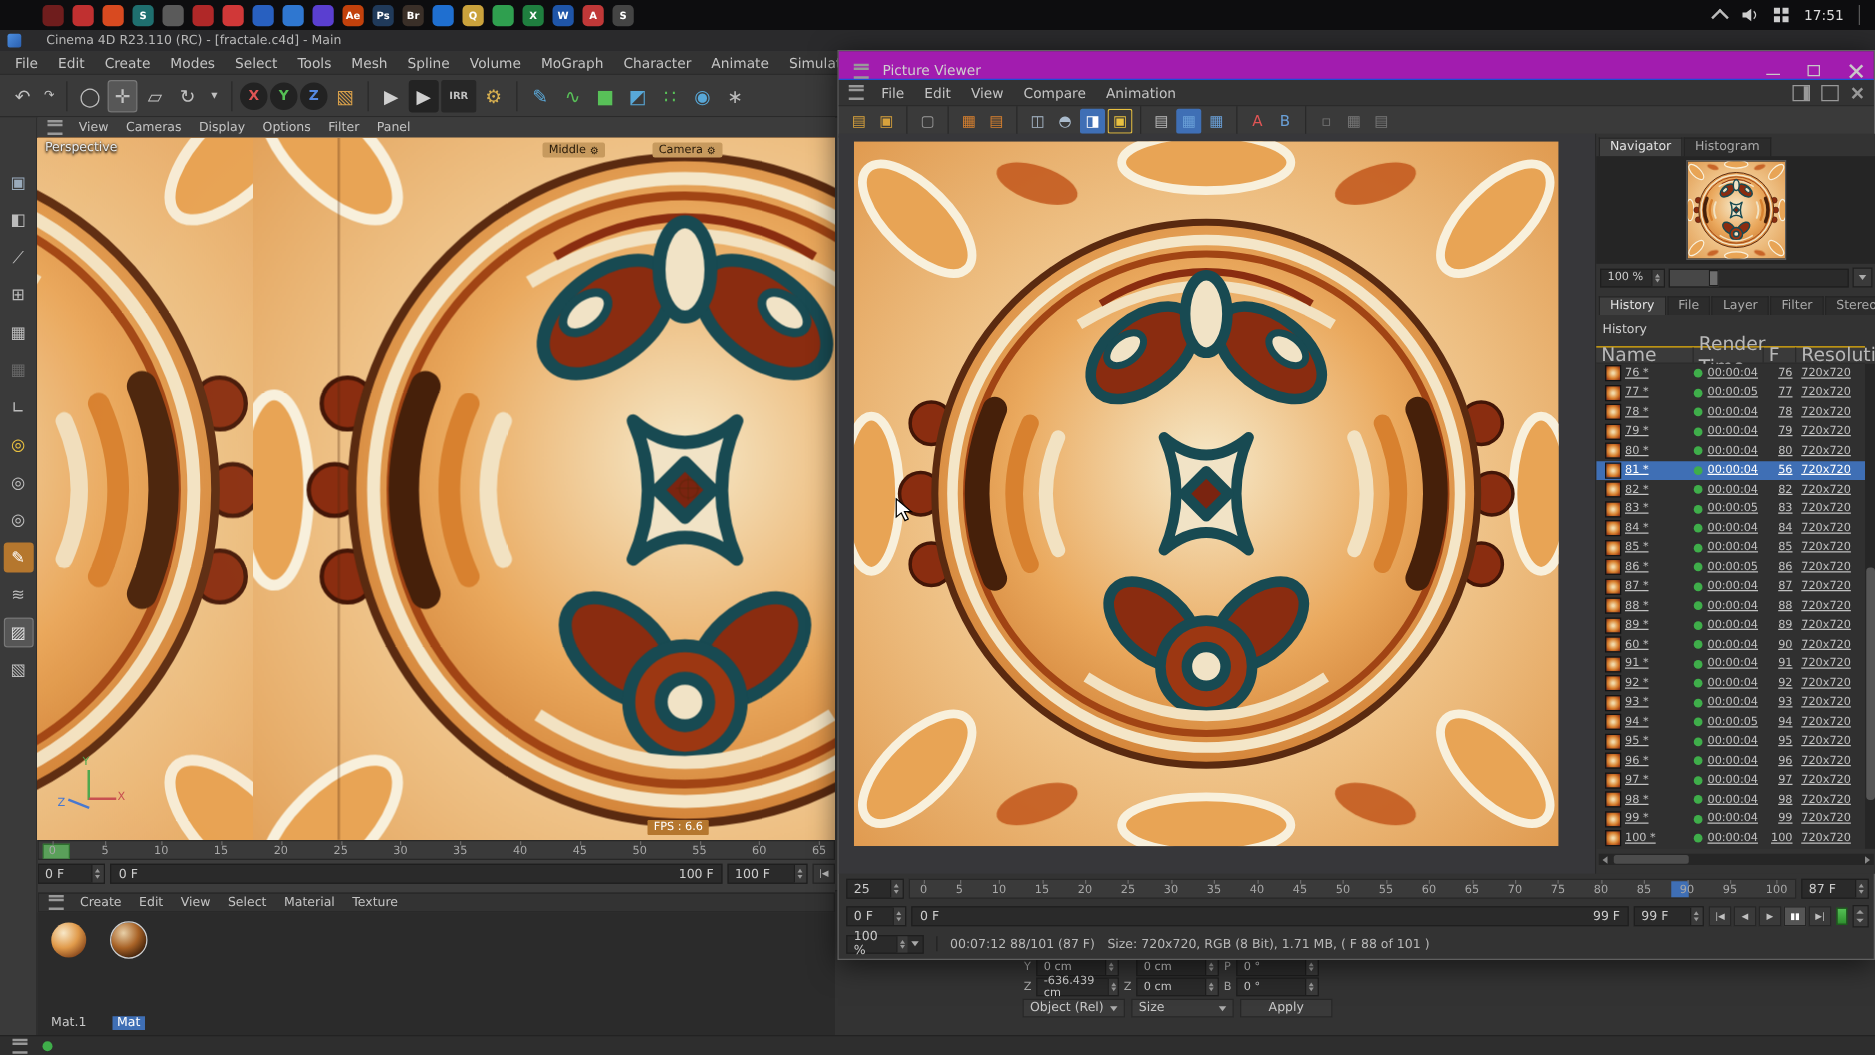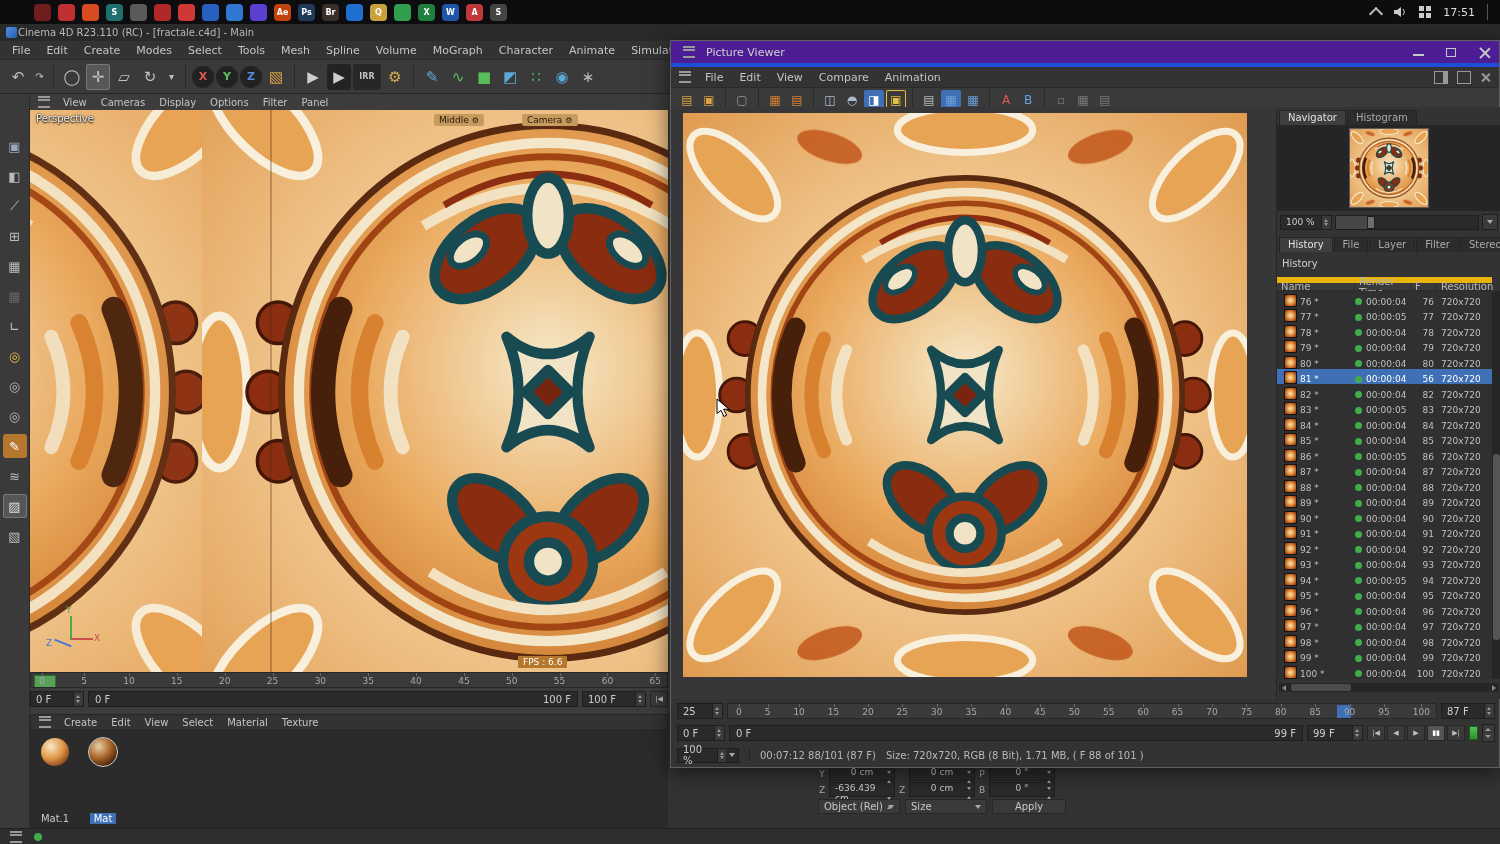--- a/index.html
+++ b/index.html
@@ -11,21 +11,21 @@
   .taskbar{left:0;top:0;width:1500px;height:24px;background:#0d0d0f;display:flex;align-items:center;z-index:50;}
   #tb-apps{display:flex;align-items:center;margin-left:34px;gap:7px;}
   .tb-app{width:17px;height:17px;border-radius:4px;display:flex;align-items:center;justify-content:center;
           font-size:8px;color:#fff;font-weight:bold;}
   .tb-right{margin-left:auto;display:flex;align-items:center;gap:12px;padding-right:6px;}
   .chev{width:8px;height:8px;border-left:2px solid #bbb;border-top:2px solid #bbb;transform:rotate(45deg);margin-top:3px;}
   .tb-time{font-size:11px;color:#ddd;}
   .tb-edge{width:6px;height:16px;border-left:1px solid #555;}
 
   
-  .titlebar{left:0;top:24px;width:1500px;height:17px;background:#2a2a2c;display:flex;align-items:center;gap:1px;padding-left:6px;box-sizing:border-box;}
+  .titlebar{left:0;top:24px;width:1500px;height:17px;background:#2a2a2c;display:flex;align-items:center;gap:20px;padding-left:6px;box-sizing:border-box;}
   .app-ico{width:11px;height:11px;border-radius:2px;background:linear-gradient(135deg,#4d8fe0,#2a5fb0);}
   .title-text{font-size:10px;color:#b8b8b8;}
   .menubar{left:0;top:41px;width:1500px;height:18px;background:#333;display:flex;align-items:center;padding-left:4px;box-sizing:border-box;}
   .menu-item{padding:2px 8px;font-size:11px;color:#c4c4c4;}
   .toolbar{left:0;top:59px;width:1500px;height:35px;background:#3a3a3a;border-top:1px solid #2b2b2b;border-bottom:1px solid #262626;
            display:flex;align-items:center;gap:2px;padding-left:6px;box-sizing:border-box;}
   .tbtn{width:24px;height:26px;border-radius:3px;display:flex;align-items:center;justify-content:center;font-size:15px;color:#c0c0c0;}
   .tbtn.small{width:15px;font-size:10px;}
   .tbtn.act{background:#575757;box-shadow:inset 0 0 0 1px #777;}
   .tbtn.round{background:#222;border-radius:50%;width:22px;height:22px;font-size:11px;font-weight:bold;}
@@ -91,37 +91,37 @@
   .mat-thumb{width:28px;height:28px;border-radius:50%;background:radial-gradient(circle at 35% 30%,#f8e8c8,#e09a4a 45%,#7a3a14 85%);}
   .mat.selected .mat-thumb{background:radial-gradient(circle at 35% 30%,#e8d0a8,#a86226 45%,#2f1606 85%);outline:1px solid #cfcfcf;}
   .mat-label{font-size:10px;color:#c8c8c8;padding:0 4px;margin-top:44px;}
   .mat.selected .mat-label{background:#3f6fb5;color:#fff;}
 
   
   .br-strip{left:668px;top:712px;width:832px;height:116px;background:#333;border-top:1px solid #2a2a2a;}
   .coords{left:818px;top:766px;width:258px;height:54px;}
   .crow{display:flex;align-items:center;gap:3px;margin-bottom:1px;}
   .clabel{width:8px;font-size:9px;color:#aaa;text-align:center;}
-  .cfield{width:66px;height:15px;font-size:9px;flex-direction:column;}
+  .cfield{width:66px;height:15px;font-size:9px;}
   .crow3{display:flex;gap:5px;margin-top:2px;}
   .cbtn{height:15px;background:#3a3a3a;border:1px solid #272727;display:flex;align-items:center;font-size:10px;color:#c8c8c8;
         padding:0 5px;box-sizing:border-box;}
   .cbtn .caret{margin-left:auto;}
   .caret{width:0;height:0;border-left:3px solid transparent;border-right:3px solid transparent;border-top:4px solid #aaa;}
   .apply-btn{justify-content:center;}
 
   
   .statusbar{left:0;top:828px;width:1500px;height:16px;background:#2e2e2e;border-top:1px solid #222;
              display:flex;align-items:center;gap:8px;padding-left:6px;box-sizing:border-box;}
   .gdot{width:8px;height:8px;border-radius:50%;background:#3fae4a;}
 
   
   .pv-window{left:670px;top:40px;width:830px;height:728px;background:#333;border:1px solid #606060;
              box-shadow:0 4px 22px rgba(0,0,0,.6);z-index:30;box-sizing:border-box;}
-  .pv-titlebar{height:22px;background:#4c1d95;display:flex;align-items:center;gap:7px;padding:0 8px;border-bottom:4px solid #1d4ed8;}
+  .pv-titlebar{height:22px;background:#a21caf;display:flex;align-items:flex-end;gap:7px;padding:0 8px;border-bottom:1px solid #1d4ed8;}
   .pv-title{font-size:11px;color:#d0d0d0;}
   .winbtns{margin-left:auto;display:flex;gap:20px;align-items:center;}
   .wbtn{width:13px;height:13px;position:relative;}
   .wbtn.min::after{content:"";position:absolute;left:1px;right:1px;bottom:3px;height:1.5px;background:#c8c8c8;}
   .wbtn.max::after{content:"";position:absolute;left:1px;top:2px;right:2px;bottom:2px;border:1.2px solid #c8c8c8;}
   .wbtn.close::before,.wbtn.close::after{content:"";position:absolute;left:6px;top:0px;width:1.5px;height:14px;background:#c8c8c8;}
   .wbtn.close::before{transform:rotate(45deg);}
   .wbtn.close::after{transform:rotate(-45deg);}
   .pv-menubar{height:20px;background:#333;display:flex;align-items:center;gap:2px;padding-left:4px;border-bottom:1px solid #2a2a2a;}
   .pv-mb-icons{margin-left:auto;display:flex;gap:9px;padding-right:8px;align-items:center;}
@@ -144,26 +144,26 @@
   .thumbwell{position:absolute;left:0;top:18px;width:224px;height:86px;background:#252525;display:flex;align-items:center;justify-content:center;}
   .pv-thumb{width:78px;height:78px;outline:1px solid #5a5a5a;}
   .zoomrow{position:absolute;left:0;top:106px;width:224px;height:18px;display:flex;align-items:center;gap:3px;padding:0 3px;box-sizing:border-box;}
   .zoomfield{width:52px;height:15px;font-size:9px;}
   .slider{flex:1;height:13px;background:#2a2a2a;border:1px solid #1e1e1e;position:relative;}
   .slider .fill{position:absolute;left:0;top:0;bottom:0;width:24%;background:#474747;}
   .slider .handle{position:absolute;left:22%;top:0;bottom:0;width:8px;background:#6e6e6e;border:1px solid #1e1e1e;box-sizing:border-box;}
   .combo{width:14px;height:14px;background:#3a3a3a;border:1px solid #1e1e1e;display:flex;align-items:center;justify-content:center;}
   .ptabs{position:absolute;left:2px;top:130px;display:flex;gap:1px;}
   .hist-label{position:absolute;left:5px;top:151px;font-size:10px;color:#d0d0d0;}
-  .hheader{position:absolute;left:0;top:170px;width:215px;height:14px;background:#3a3a3a;border-top:6px solid #eab308;border-bottom:1px solid #2a2a2a;
-           display:flex;align-items:center;font-size:10px;color:#b8b8b8;box-sizing:border-box;}
+  .hheader{position:absolute;left:0;top:170px;width:215px;height:14px;background:#3a3a3a;border-top:1px solid #eab308;border-bottom:1px solid #2a2a2a;
+           display:flex;align-items:center;font-size:15px;color:#b8b8b8;box-sizing:border-box;}
   .hc{border-right:1px solid #2a2a2a;height:100%;display:flex;align-items:center;padding-left:4px;box-sizing:border-box;}
   .hc-name{width:78px;} .hc-time{width:56px;} .hc-f{width:26px;} .hc-res{width:55px;border-right:none;}
   .hrows{position:absolute;left:0;top:184px;width:215px;height:388px;background:#303030;overflow:hidden;}
-  .hrow{display:flex;align-items:flex-end;height:15.5px;font-size:9px;color:#c0c0c0;}
+  .hrow{display:flex;align-items:center;height:15.5px;font-size:9px;color:#c0c0c0;text-decoration:underline;}
   .hrow.sel{background:#3f6fb5;color:#fff;}
   .hthumb{width:11px;height:11px;margin:0 3px 0 7px;border:1px solid #141414;
           background:radial-gradient(circle,#f2d9a8 10%,#d8812f 55%,#8a2c10 95%);}
   .hname{width:55px;}
   .htime{width:56px;display:flex;align-items:center;gap:4px;}
   .hdot{width:7px;height:7px;border-radius:50%;background:#3fae4a;}
   .hf{width:26px;text-align:right;padding-right:3px;box-sizing:border-box;}
   .hres{width:52px;padding-left:4px;box-sizing:border-box;}
   .vscroll{position:absolute;right:0;top:184px;width:9px;height:388px;background:#262626;}
   .vscroll .vthumb{position:absolute;left:1px;right:1px;top:42%;height:48%;background:#565656;border-radius:3px;}
@@ -762,21 +762,21 @@
             <span class="hname">89 *</span>
             <span class="htime">
               <span class="hdot"></span>
               <span>00:00:04</span>
             </span>
             <span class="hf">89</span>
             <span class="hres">720x720</span>
           </div>
           <div class="hrow">
             <div class="hthumb"></div>
-            <span class="hname">90 *</span>
+            <span class="hname">60 *</span>
             <span class="htime">
               <span class="hdot"></span>
               <span>00:00:04</span>
             </span>
             <span class="hf">90</span>
             <span class="hres">720x720</span>
           </div>
           <div class="hrow">
             <div class="hthumb"></div>
             <span class="hname">91 *</span>

